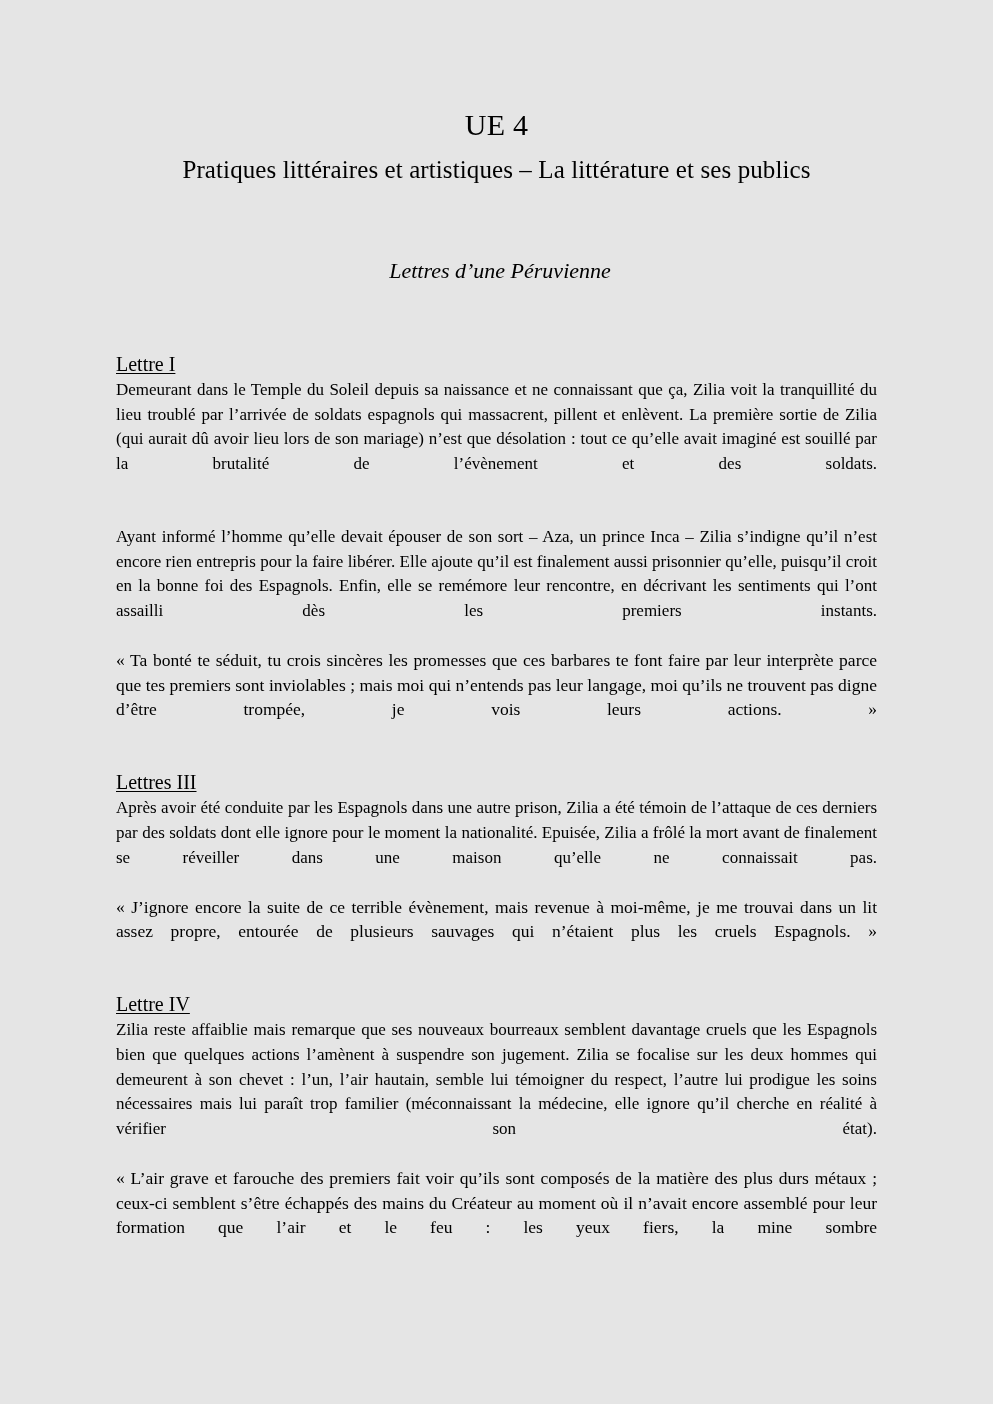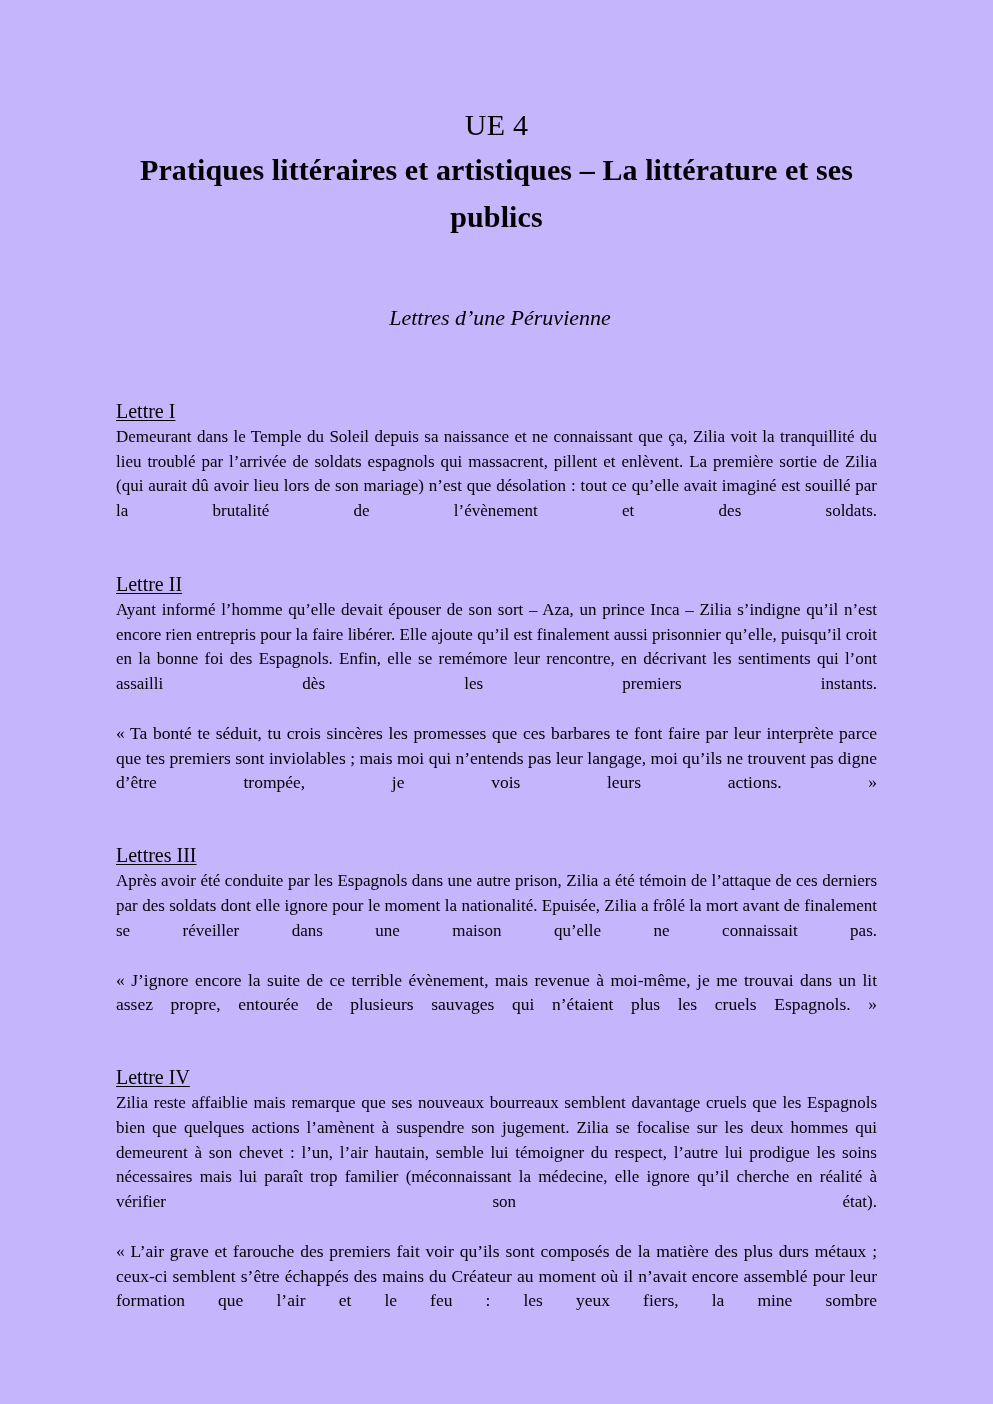--- a/index.html
+++ b/index.html
@@ -7,44 +7,44 @@
     margin: 0;
     padding: 0;
     background: #ffffff;
   }
 
   .page {
     position: relative;
     width: 993px;
     height: 1404px;
     margin: 0 auto;
-    background: #c4b5fd;
+    background: #e5e5e5;
     overflow: hidden;
     font-family: "Liberation Serif", "DejaVu Serif", serif;
     color: #000000;
     -webkit-font-smoothing: antialiased;
   }
 
   
   .title-block {
     padding-top: 104px;
     text-align: center;
   }
 
   .doc-title-line1 {
     font-size: 30px;
     line-height: 42px;
     font-weight: 400;
     letter-spacing: 0.2px;
   }
 
   .doc-title-line2 {
-    font-size: 30px;
+    font-size: 25px;
     line-height: 47px;
-    font-weight: 700;
+    font-weight: 400;
     padding: 0 120px;
     letter-spacing: 0.1px;
   }
 
   
   .subtitle-block {
     margin-top: 62px;
     text-align: center;
     padding-left: 7px;
   }
@@ -130,23 +130,20 @@
   <div class="body-area">
 
     <div class="letter-section">
       <div class="heading-row">
         <span class="letter-heading">Lettre I</span>
       </div>
       <p class="summary-para">Demeurant dans le Temple du Soleil depuis sa naissance et ne connaissant que ça, Zilia voit la tranquillité du lieu troublé par l’arrivée de soldats espagnols qui massacrent, pillent et enlèvent. La première sortie de Zilia (qui aurait dû avoir lieu lors de son mariage) n’est que désolation : tout ce qu’elle avait imaginé est souillé par la brutalité de l’évènement et des soldats.</p>
     </div>
 
     <div class="letter-section">
-      <div class="heading-row">
-        <span class="letter-heading">Lettre II</span>
-      </div>
       <p class="summary-para">Ayant informé l’homme qu’elle devait épouser de son sort – Aza, un prince Inca – Zilia s’indigne qu’il n’est encore rien entrepris pour la faire libérer. Elle ajoute qu’il est finalement aussi prisonnier qu’elle, puisqu’il croit en la bonne foi des Espagnols. Enfin, elle se remémore leur rencontre, en décrivant les sentiments qui l’ont assailli dès les premiers instants.</p>
       <p class="quote-para">« Ta bonté te séduit, tu crois sincères les promesses que ces barbares te font faire par leur interprète parce que tes premiers sont inviolables ; mais moi qui n’entends pas leur langage, moi qu’ils ne trouvent pas digne d’être trompée, je vois leurs actions. »</p>
     </div>
 
     <div class="letter-section">
       <div class="heading-row">
         <span class="letter-heading">Lettres III</span>
       </div>
       <p class="summary-para">Après avoir été conduite par les Espagnols dans une autre prison, Zilia a été témoin de l’attaque de ces derniers par des soldats dont elle ignore pour le moment la nationalité. Epuisée, Zilia a frôlé la mort avant de finalement se réveiller dans une maison qu’elle ne connaissait pas.</p>
       <p class="quote-para">« J’ignore encore la suite de ce terrible évènement, mais revenue à moi-même, je me trouvai dans un lit assez propre, entourée de plusieurs sauvages qui n’étaient plus les cruels Espagnols. »</p>

